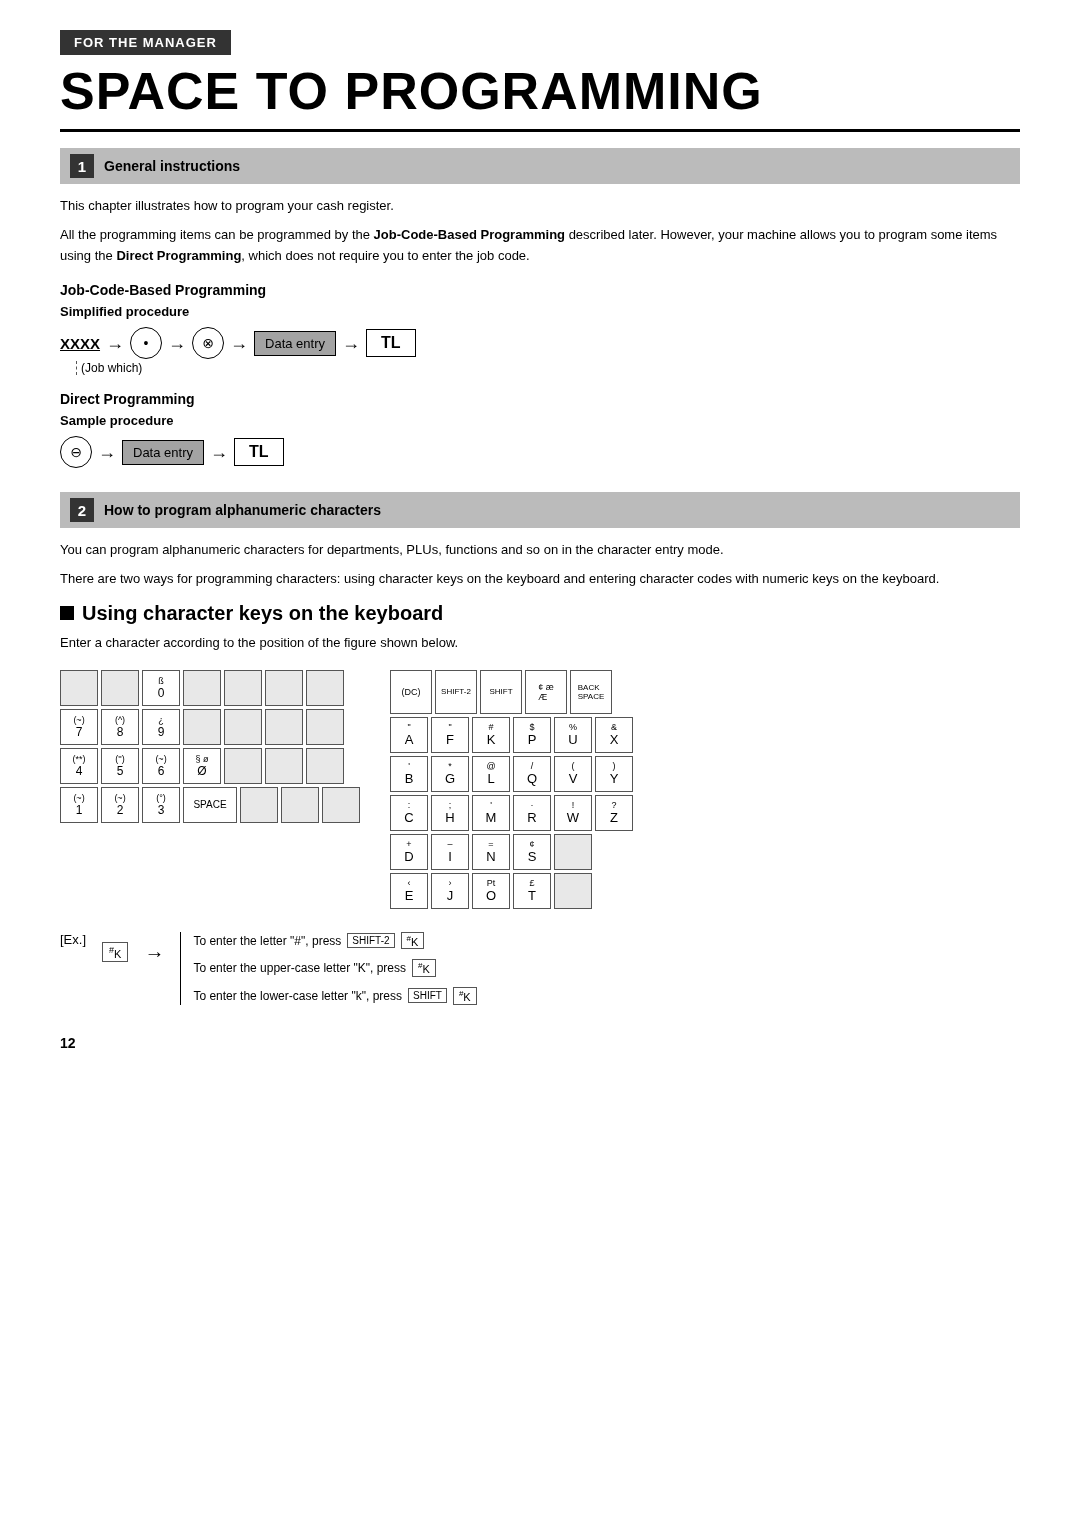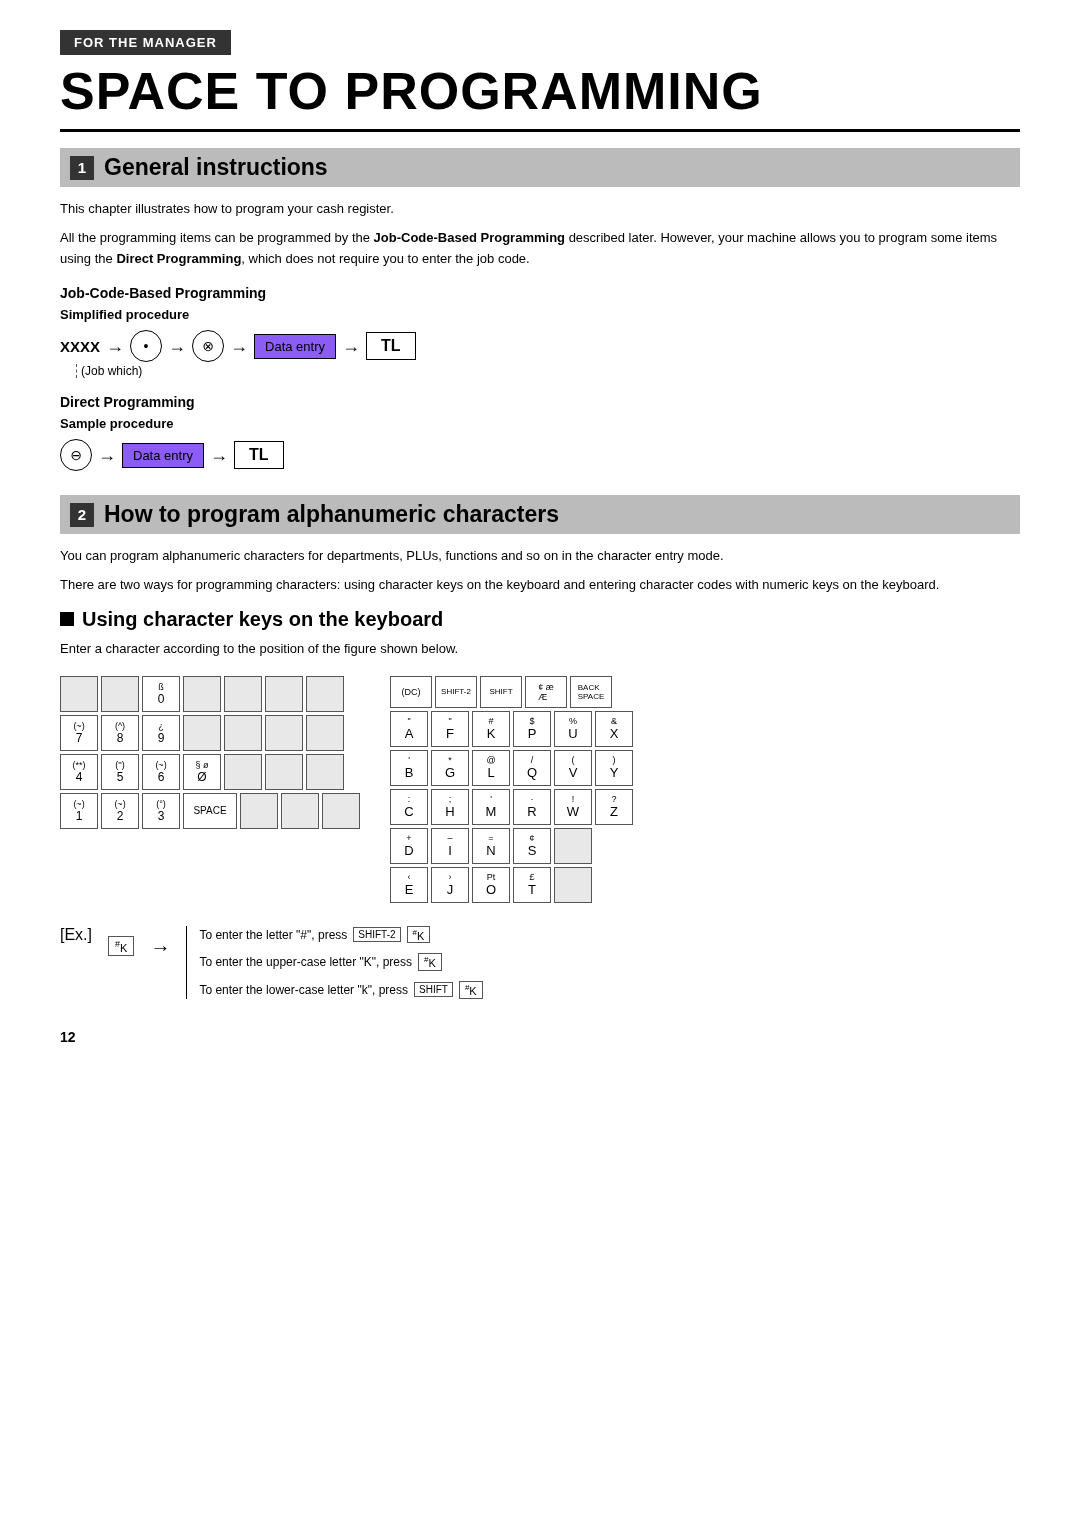--- a/index.html
+++ b/index.html
@@ -45,21 +45,21 @@
       background: #333;
       color: #fff;
       font-weight: bold;
       font-size: 15px;
       width: 24px;
       height: 24px;
       margin-right: 10px;
       flex-shrink: 0;
     }
     .section-title {
-      font-size: 23px;
+      font-size: 14px;
       font-weight: bold;
     }
     .body-text {
       margin-bottom: 8px;
       line-height: 1.6;
     }
     .subsection-title {
       font-weight: bold;
       margin-top: 16px;
       margin-bottom: 6px;
@@ -76,21 +76,21 @@
       align-items: center;
       margin: 8px 0 2px 0;
       gap: 4px;
     }
     .flow-box {
       border: 1.5px solid #000;
       padding: 4px 10px;
       font-size: 13px;
       min-width: 36px;
       text-align: center;
-      background: #8b5cf6;
+      background: #a3a3a3;
     }
     .flow-box-tl {
       border: 1.5px solid #000;
       padding: 4px 14px;
       font-size: 16px;
       font-weight: bold;
       background: #fff;
     }
     .flow-arrow {
       font-size: 18px;
@@ -103,20 +103,21 @@
       height: 32px;
       display: flex;
       align-items: center;
       justify-content: center;
       font-size: 14px;
       background: #fff;
     }
     .xxxx-label {
       font-weight: bold;
       font-size: 15px;
+      text-decoration: underline;
     }
     .flow-row-wrapper {
       margin-bottom: 16px;
     }
     .flow-note-indent {
       margin-left: 16px;
       margin-top: 2px;
       font-size: 12px;
     }
     .black-square {
@@ -170,35 +171,35 @@
     }
     .kbd-top-row {
       display: flex;
       gap: 3px;
       margin-bottom: 3px;
     }
     .kbd-special {
       border: 1px solid #555;
       font-size: 9px;
       padding: 2px 4px;
-      height: 32px;
+      height: 44px;
       display: flex;
       align-items: center;
       justify-content: center;
       background: #fff;
       min-width: 42px;
     }
     .example-section {
       margin-top: 20px;
       display: flex;
       gap: 16px;
       align-items: flex-start;
     }
     .example-label {
-      font-size: 16px;
+      font-size: 13px;
       white-space: nowrap;
     }
     .example-lines {
       border-left: 1px solid #000;
       padding-left: 12px;
       display: flex;
       flex-direction: column;
       gap: 10px;
     }
     .example-line {

